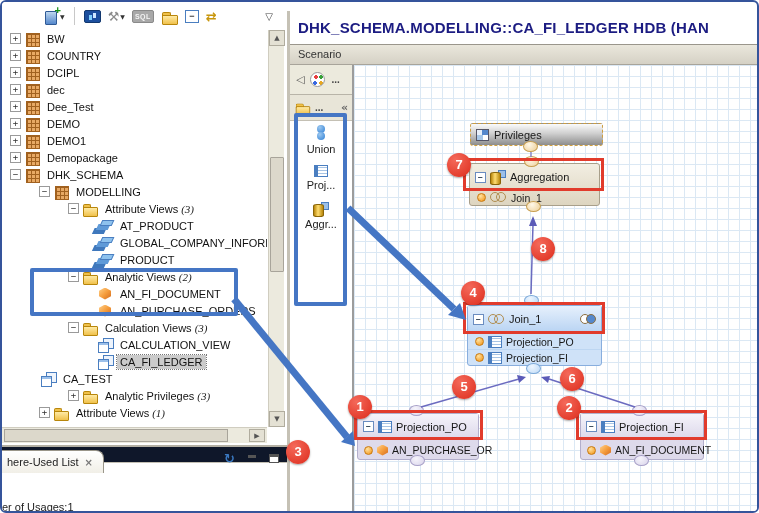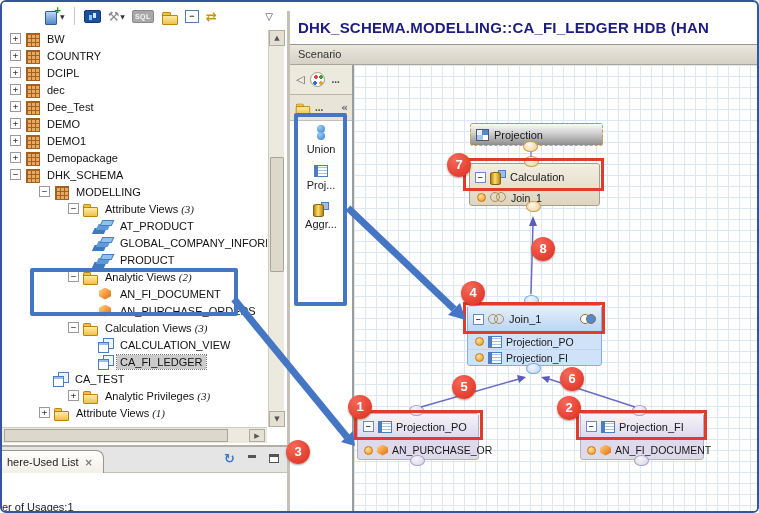--- a/index.html
+++ b/index.html
@@ -55,21 +55,21 @@
   
   .vscroll { position:absolute; left:266px; top:28px; width:16px; height:397px; background:#eceade; border-left:1px solid #d0cdc0; }
   .sbtn { position:absolute; left:0; width:16px; height:16px; background:#e4e1d4; border:1px solid #b0ac9e; text-align:center; font:7px/14px "DejaVu Sans",sans-serif; color:#555; }
   .vthumb { position:absolute; left:1px; top:127px; width:14px; height:115px; background:#dcd8cb; border:1px solid #a8a49a; border-radius:1px; }
   .hscroll { position:absolute; left:0; top:425px; width:265px; height:16px; background:#eceade; border-top:1px solid #d0cdc0; }
   .hthumb { position:absolute; left:2px; top:1px; width:224px; height:13px; background:#dcd8cb; border:1px solid #a8a49a; }
   .hbtn { position:absolute; right:2px; top:1px; width:16px; height:13px; background:#e4e1d4; border:1px solid #b0ac9e; text-align:center; font:7px/12px "DejaVu Sans",sans-serif; color:#555; }
 
   
   .bottom { position:absolute; left:0; top:443px; width:285px; height:66px; background:#fff; border-top:2px solid #b4b0a4; }
-  .tabstrip { position:absolute; left:0; top:0; width:100%; height:26px; background:#e5e5e5; border-bottom:1px solid #c4c0b4; }
+  .tabstrip { position:absolute; left:0; top:0; width:100%; height:16px; background:#0f172a; border-bottom:1px solid #c4c0b4; }
   .tab { position:absolute; left:-8px; top:3px; height:23px; background:linear-gradient(#ffffff,#f1efe7); border:1px solid #9a968a; border-bottom:none; border-radius:2px 8px 0 0; display:flex; align-items:center; gap:6px; padding:0 10px 0 12px; font-size:11px; color:#222; }
   .tabclose { color:#777; font:bold 10px "DejaVu Sans",sans-serif; }
   .panel-icons { position:absolute; right:8px; top:4px; display:flex; align-items:center; gap:12px; }
   .refresh { color:#3a78c0; font:bold 13px "DejaVu Sans",sans-serif; }
   .win-min { width:10px; height:9px; position:relative; }
   .win-min::after { content:""; position:absolute; left:1px; top:1px; width:8px; height:3px; background:#555; }
   .win-max { width:10px; height:9px; border:1px solid #555; border-top:3px solid #555; background:#fff; }
   .wu-line { position:absolute; left:0; font-size:11px; color:#222; white-space:nowrap; }
 
   
@@ -285,21 +285,21 @@
           <span class="icon calcview"></span>
           <span class="tlabel"><span>CALCULATION_VIEW</span></span>
         </div>
 
         <div class="tree-row" style="padding-left: 95px;">
 
           <span class="icon calcview"></span>
           <span class="tlabel selected"><span>CA_FI_LEDGER</span></span>
         </div>
 
-        <div class="tree-row" style="padding-left: 50px;">
+        <div class="tree-row" style="padding-left: 38px;">
 
           <span class="icon calcview"></span>
           <span class="tlabel"><span>CA_TEST</span></span>
         </div>
 
         <div class="tree-row" style="padding-left: 66px;">
           <span class="expand">+</span>
           <span class="icon folder"></span>
           <span class="tlabel"><span>Analytic Privileges</span><span class="count">(3)</span></span>
         </div>
@@ -371,28 +371,28 @@
             </div>
 
           </div>
       </div>
       <div class="canvas"></div>
     </div>
   </div>
 
   <div class="node node-sem">
     <span class="semic"></span>
-    <span>Projection</span>
+    <span>Privileges</span>
   </div>
 
   <div class="node node-agg">
     <div class="nrow hdr">
       <span class="colbox">−</span>
       <span class="cylic"></span>
-      <span>Calculation</span>
+      <span>Aggregation</span>
     </div>
     <div class="nrow sub">
       <span class="dot"></span>
       <span class="rings"></span>
       <span>Join_1</span>
     </div>
   </div>
 
   <div class="node node-join">
     <div class="nrow hdr">

